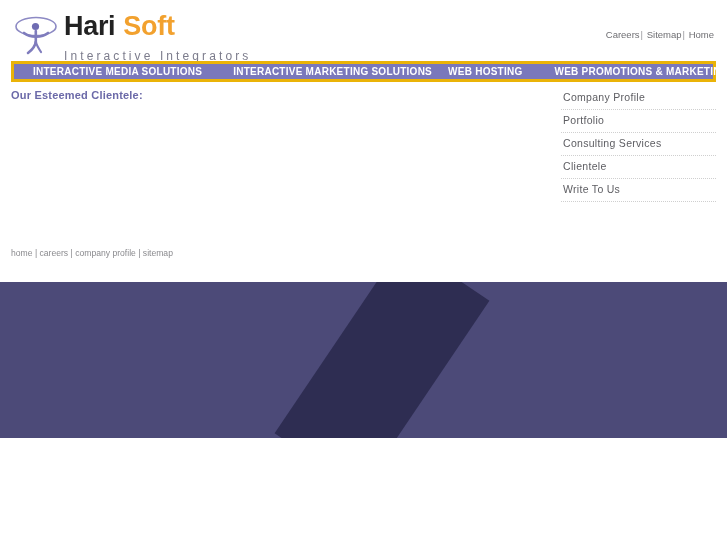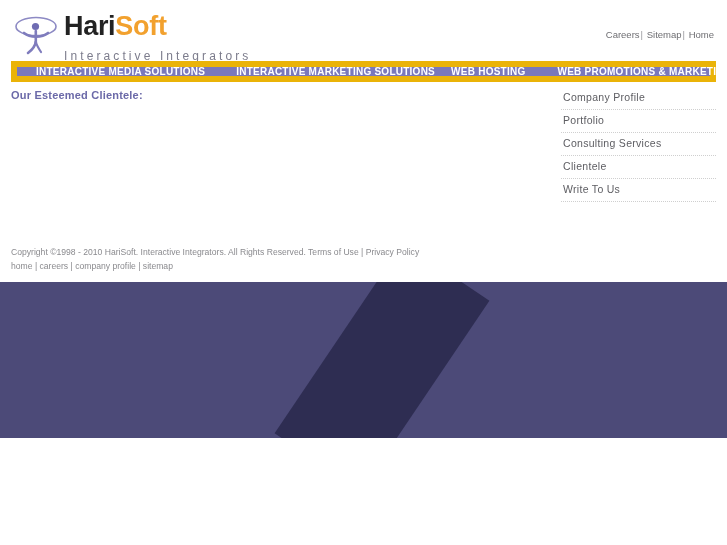--- a/index.html
+++ b/index.html
@@ -40,21 +40,21 @@
     margin-left: 6px;
     line-height: 1;
   }
   .logo-word {
     font-size: 27px;
     font-weight: bold;
     letter-spacing: -0.3px;
     white-space: nowrap;
   }
   .logo-word .hari { color: #222222; }
-  .logo-word .soft { color: #f2a12e; }
+  .logo-word .soft { color: #f2a12e; padding-left: 8px; }
   .logo-tagline {
     margin-top: 10px;
     font-size: 12px;
     color: #7c7c8c;
     letter-spacing: 3.1px;
     white-space: nowrap;
   }
 
   .toplinks {
     position: absolute;
@@ -71,21 +71,21 @@
   .toplinks .sep { color: #9a9a9e; padding: 0 1px; }
 
   
   .navbar {
     position: absolute;
     left: 11px;
     top: 61px;
     width: 705px;
     height: 21px;
     background: #7a78bb;
-    border: 6px solid #eab308;
+    border: 3px solid #eab308;
     display: flex;
     align-items: center;
   }
   .navbar a {
     color: #ffffff;
     font-size: 10px;
     font-weight: bold;
     letter-spacing: 0.25px;
     text-decoration: none;
     white-space: nowrap;
@@ -217,19 +217,18 @@
   <div class="sidebar">
     <a href="#" class="side-item">Company Profile</a>
     <a href="#" class="side-item">Portfolio</a>
     <a href="#" class="side-item">Consulting Services</a>
     <a href="#" class="side-item">Clientele</a>
     <a href="#" class="side-item">Write To Us</a>
   </div>
 </div>
 
 <div class="footer">
-  <div class="footer-line1">Copyright ©1998 - 2010 HariSoft. Interactive Integrators. All Rights Reserved. Terms of Use | Privacy Policy</div>
   <div class="footer-line2">home | careers | company profile | sitemap</div>
 </div>
 
 <div class="banner">
   <div class="banner-stripe"></div>
 </div>
 
 </body></html>

